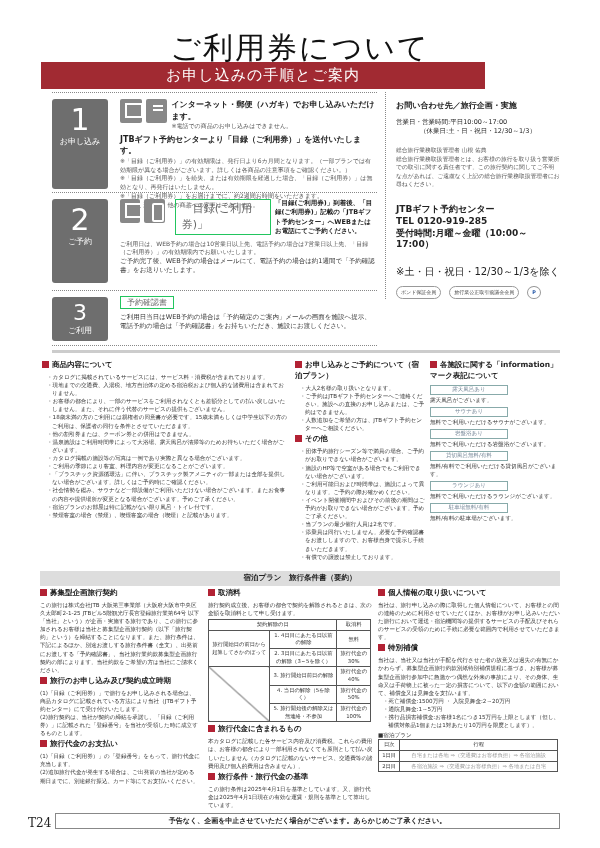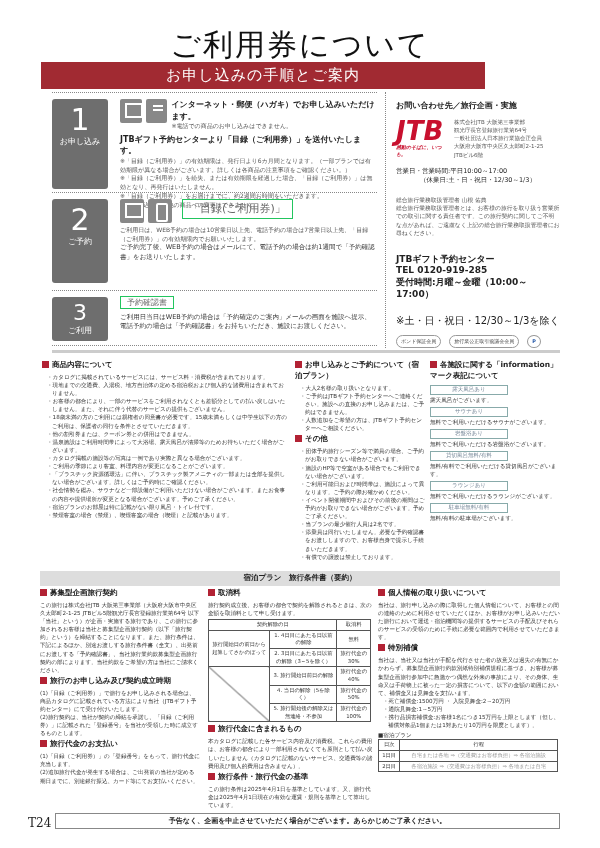--- a/index.html
+++ b/index.html
@@ -1,17 +1,17 @@
 <!DOCTYPE html>
 <html><head>
 <meta charset="utf-8">
 <style>
 *{box-sizing:border-box;margin:0;padding:0}
 body{width:600px;height:848px;background:#fff;font-family:"DejaVu Sans",sans-serif;color:#222;position:relative;overflow:hidden;font-size:6px;line-height:1.45}
-.title{position:absolute;top:26px;left:0;width:600px;text-align:center;font-family:Liberation Mono, monospace;font-size:30px;letter-spacing:2px;color:#111}
+.title{position:absolute;top:26px;left:0;width:600px;text-align:center;font-family:Liberation Sans, sans-serif;font-size:30px;letter-spacing:2px;color:#111}
 .banner{position:absolute;top:62px;left:41px;width:444px;height:27px;background:#a12a32;color:#fff;text-align:center;font-family:"DejaVu Serif",serif;font-size:15px;line-height:27px;letter-spacing:1px}
 .steps{position:absolute;top:92px;left:52px;width:325px}
 .step{border-top:1px dotted #888;position:relative;padding:6px 0 4px 68px}
 .step:last-child{border-bottom:1px dotted #888}
 .stepnum{position:absolute;left:0;top:6px;width:56px;background:#6e6e6e;color:#fff;text-align:center;border-radius:3px}
 .stepnum .n{font-size:30px;line-height:1.1;padding-top:4px}
 .stepnum .l{font-size:8px}
 .icons{display:flex;gap:4px;align-items:flex-start;margin-bottom:3px}
 .ico{width:24px;height:24px;background:#888;border-radius:2px;position:relative}
 .ico.pc::after{content:"";position:absolute;left:5px;top:4px;width:14px;height:11px;border:2px solid #fff}
@@ -75,49 +75,37 @@
   </div>
   <div class="step" style="height:98px">
     <div class="stepnum" style="height:84px">
         <div class="n">2</div>
         <div class="l">ご予約</div>
       </div>
     <div class="icons">
         <span class="ico pc"></span>
         <span class="ico phone"></span>
         <span class="bluebox">「目録(ご利用券)」</span>
+      <div class="lead" style="font-size:6.5px;width:120px">「目録(ご利用券)」到着後、「目録(ご利用券)」記載の「JTBギフト予約センター」へWEBまたはお電話にてご予約ください。</div>
       </div>
     <div class="note">ご利用日は、WEB予約の場合は10営業日以上先、電話予約の場合は7営業日以上先、「目録（ご利用券）」の有効期限内でお願いいたします。</div>
     <div class="note" style="font-size:6.5px;color:#333">ご予約完了後、WEB予約の場合はメールにて、電話予約の場合は約1週間で「予約確認書」をお送りいたします。</div>
   </div>
   <div class="step" style="height:56px">
     <div class="stepnum" style="height:44px">
         <div class="n" style="font-size:22px">3</div>
         <div class="l">ご利用</div>
       </div>
     <span class="bluebox" style="margin-left:0;font-size:8px">予約確認書</span>
     <div class="note" style="font-size:6.5px;color:#333;margin-top:4px">ご利用日当日はWEB予約の場合は「予約確定のご案内」メールの画面を施設へ提示、電話予約の場合は「予約確認書」をお持ちいただき、施設にお渡しください。</div>
   </div>
 </div>
 
 <div class="rightinfo">
   <h4>お問い合わせ先／旅行企画・実施</h4>
-  <div class="jtbrow">
-    <div class="jtblogo">
-        <div class="jtb">JTB</div>
-        <div class="sl">感動のそばに、いつも。</div>
-      </div>
-    <div class="company">
-      <div>株式会社JTB 大阪第三事業部</div>
-        <div>観光庁長官登録旅行業第64号</div>
-        <div>一般社団法人日本旅行業協会正会員</div>
-        <div>大阪府大阪市中央区久太郎町2-1-25</div>
-        <div>JTBビル6階</div>
-    </div>
-  </div>
   <div class="hours">
       <div>営業日・営業時間:平日10:00～17:00</div>
       <div style="padding-left:24px">（休業日:土・日・祝日・12/30～1/3）</div>
     </div>
   <div class="mgr">
       <div>総合旅行業務取扱管理者 山根 佑典</div>
       <div>総合旅行業務取扱管理者とは、お客様の旅行を取り扱う営業所での取引に関する責任者です。この旅行契約に関してご不明な点があれば、ご遠慮なく上記の総合旅行業務取扱管理者にお尋ねください。</div>
     </div>
   <div class="center">JTBギフト予約センター</div>
   <div class="center">TEL 0120-919-285</div>

